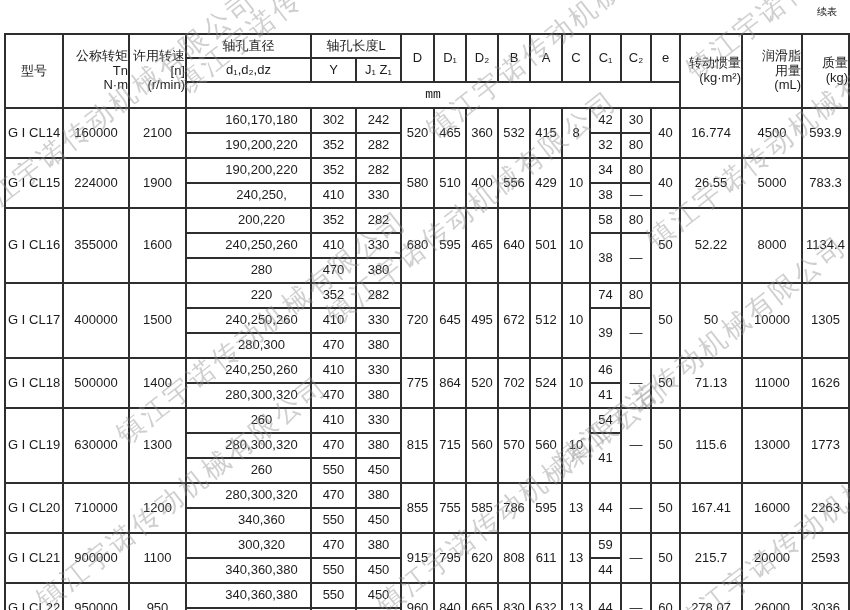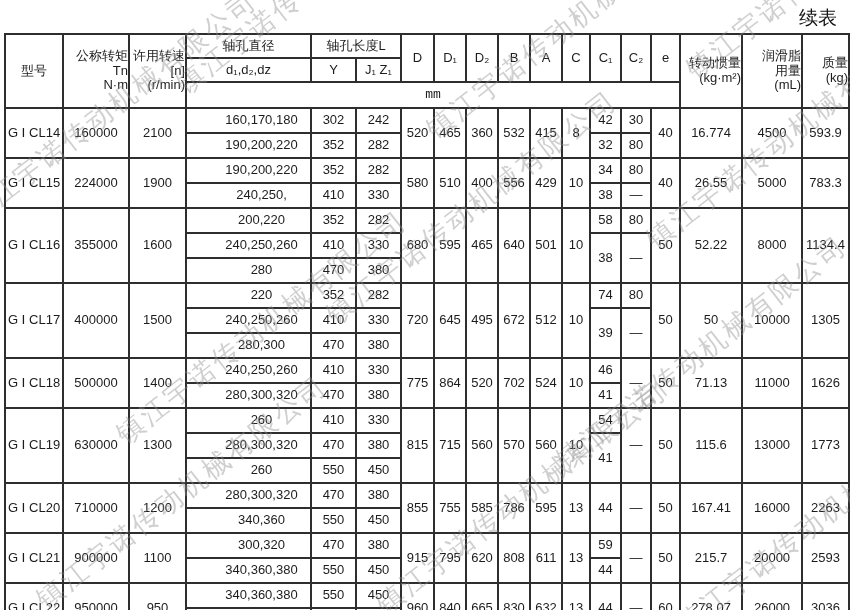--- a/index.html
+++ b/index.html
@@ -1,21 +1,21 @@
 <!DOCTYPE html>
 <html><head>
 <meta charset="utf-8">
 <style>
   html,body{margin:0;padding:0;}
   body{
     width:850px;height:610px;background:#ffffff;position:relative;overflow:hidden;
     font-family:"Liberation Sans","DejaVu Sans",sans-serif;color:#1c1c1c;
   }
   .continued{
-    position:absolute;top:5px;right:13px;font-size:19px;color:#111;
+    position:absolute;top:5px;right:13px;font-size:10px;color:#111;
   }
   table.spec{
     position:absolute;left:4px;top:33px;width:844px;
     border-collapse:collapse;table-layout:fixed;background:transparent;
   }
   .spec th,.spec td{
     border:2px solid #2e2e2e;padding:0;text-align:center;vertical-align:middle;
     font-weight:normal;font-size:13px;line-height:1.12;overflow:hidden;
   }
   .spec thead th{height:22px;}

